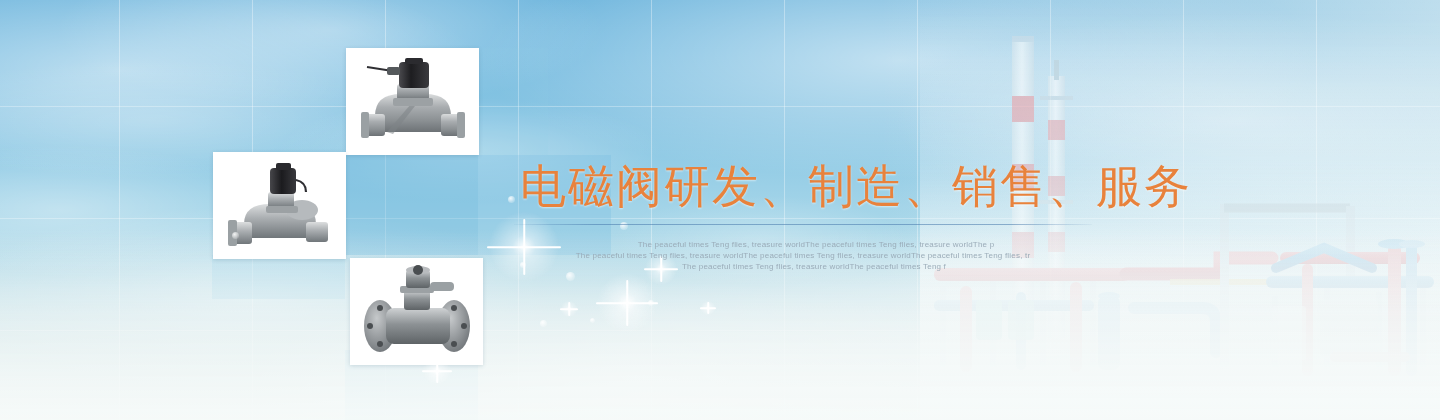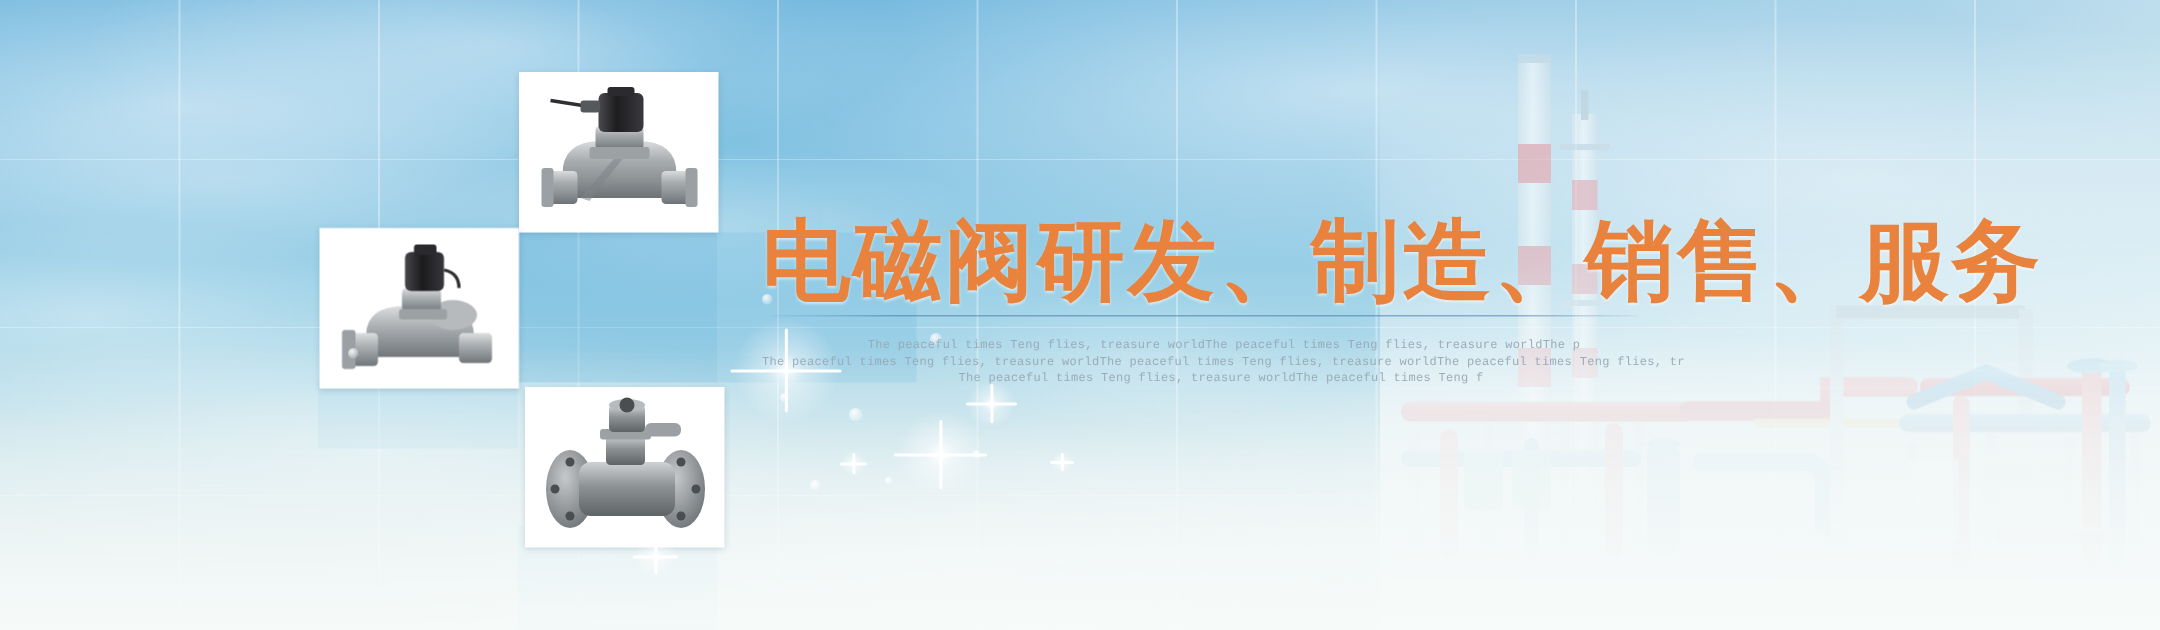--- a/index.html
+++ b/index.html
@@ -85,24 +85,24 @@
   .product-card svg{position:absolute;left:50%;top:50%;transform:translate(-50%,-50%);}
 
   
   .copy{
     position:absolute;
     left:508px; top:148px;
     width:590px;
     text-align:center;
   }
   .headline{
-    margin:0;
-    font-size:59px;
+    margin:12px;
+    font-size:46px;
     line-height:52px;
-    font-weight:700;
+    font-weight:400;
     letter-spacing:2px;
     color:#e8823c;
     text-shadow:0 1px 2px rgba(255,255,255,.55);
     white-space:nowrap;
   }
   .rule{
     height:1px;
     margin:10px 6px 9px 6px;
     background:linear-gradient(to right, rgba(70,120,170,.05), rgba(70,120,170,.55) 14%, rgba(70,120,170,.55) 86%, rgba(70,120,170,.05));
   }
@@ -116,21 +116,20 @@
     text-shadow:0 1px 1px rgba(255,255,255,.5);
     white-space:nowrap;
   }
   .blurb{
     margin:14px 0 0 0;
     color:#98a9b6;
     font-size:8px;
     line-height:11px;
     letter-spacing:.2px;
     opacity:.95;
-    font-family:Liberation Mono, monospace;
   }
   .blurb div{white-space:nowrap;}
   .blurb .b1{padding-left:26px;}
   .blurb .b2{padding-left:0px;}
   .blurb .b3{padding-left:22px;}
 
   
   .spark{position:absolute;pointer-events:none;}
   .spark i{
     position:absolute;left:50%;top:50%;

